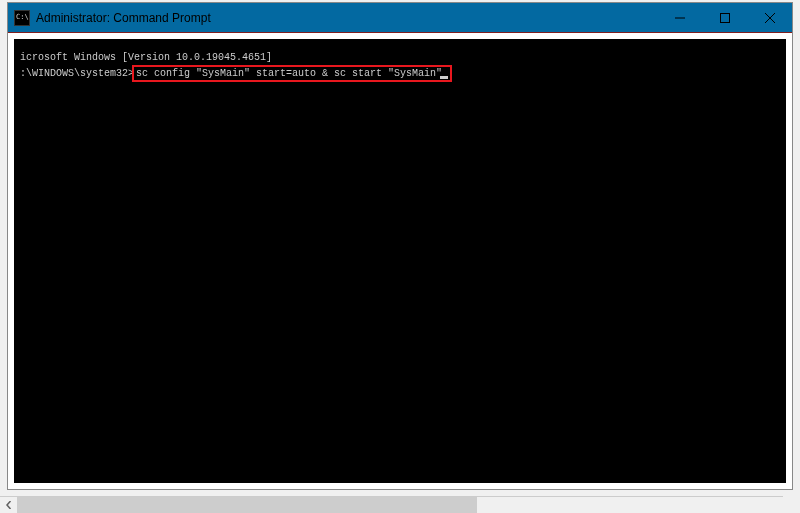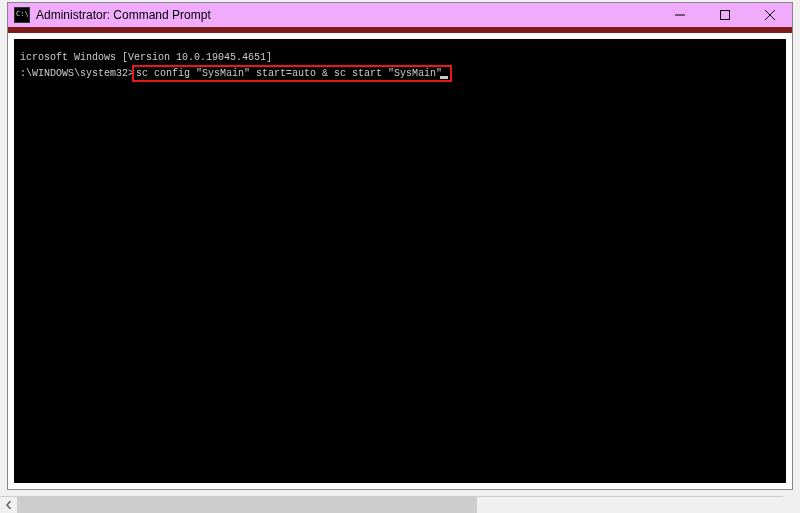--- a/index.html
+++ b/index.html
@@ -21,25 +21,25 @@
       left: 7px;
       width: 786px;
       height: 488px;
       background: #fff;
       border: 1px solid #888;
       display: flex;
       flex-direction: column;
     }
     .titlebar {
       height: 30px;
-      background: #f0abfc;
+      background: #0369a1;
       display: flex;
       align-items: center;
       padding-left: 6px;
-      border-bottom: 6px solid #7f1d1d;
+      border-bottom: 1px solid #7f1d1d;
     }
     .titlebar-icon {
       width: 16px;
       height: 16px;
       background: #000;
       border: 1px solid #333;
       margin-right: 6px;
       position: relative;
     }
     .titlebar-icon::after {

